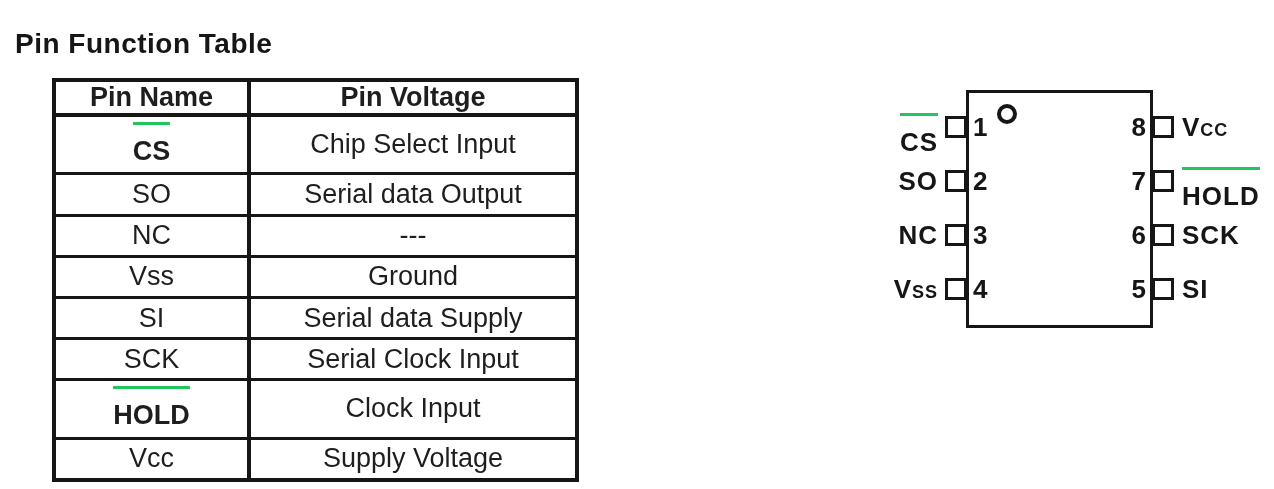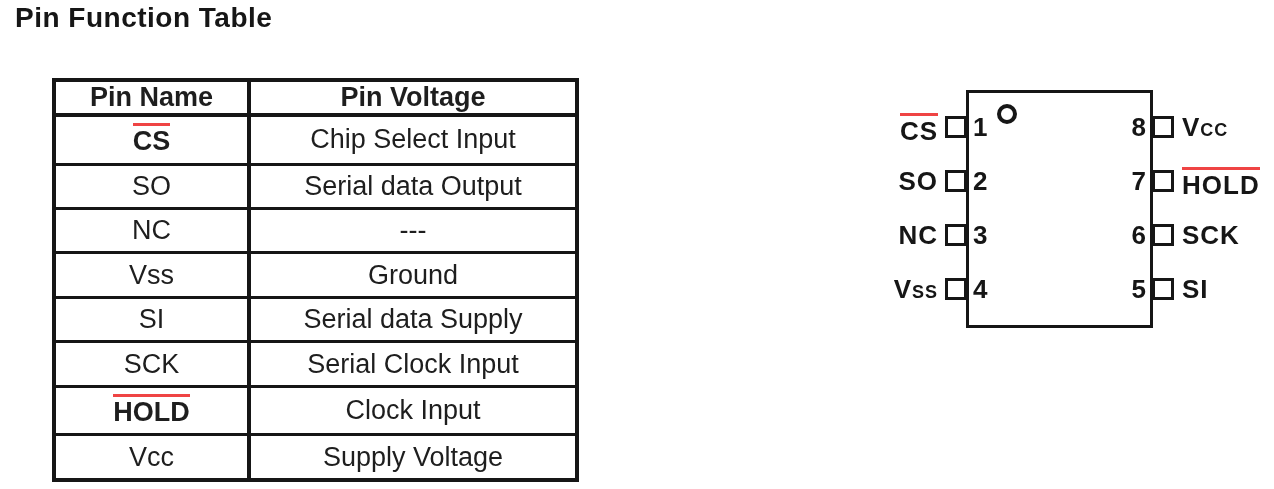--- a/index.html
+++ b/index.html
@@ -26,22 +26,22 @@
   .pin-table th, .pin-table td {
     border:3px solid #161616; text-align:center; vertical-align:middle;
     padding:0; white-space:nowrap; overflow:hidden;
   }
   .pin-table th { font-weight:bold;text-align:center; }
   .pin-table td.first, .pin-table th.first { border-right-width:4px; }
   .pin-table thead th { border-bottom-width:4px; }
   .pin-table .bold { font-weight:bold; }
 
   .ov {
-    display:inline-block; border-top:3px solid #ef4444;
-    line-height:1.02; padding-top:2px;
+    display:inline-block; border-top:3px solid #22c55e;
+    line-height:1.02; padding-top:13px;
   }
 
   
   .package { position:absolute; left:850px; top:80px; width:424px; height:270px; }
   .pkg-body {
     position:absolute; left:116px; top:10px; width:187px; height:238px;
     border:3px solid #161616; box-sizing:border-box; background:#ffffff;
   }
   .pin1-circle {
     position:absolute; left:147px; top:24px; width:20px; height:20px;
@@ -65,21 +65,21 @@
   .lbl-right { left:332px; text-align:left; }
   .num-left  { left:123px; }
   .num-right { left:240px; width:56px; text-align:right; }
   .sc { font-variant:small-caps; }
 </style>
 </head>
 <body>
 
 <div class="canvas">
 
-  <div class="heading" style="left:15px; top:2px;text-align:right;">Pin Function Table</div>
+  <div class="heading" style="left:15px; top:28px;text-align:right;">Pin Function Table</div>
 
 
   <table class="pin-table">
     <colgroup>
         <col class="c1">
         <col>
       </colgroup>
     <thead>
       <tr>
         <th class="first">Pin Name</th>

